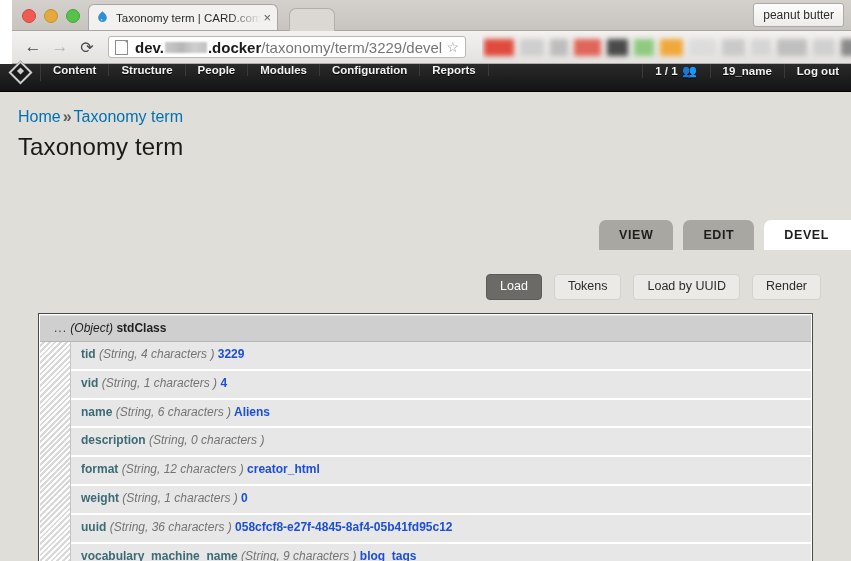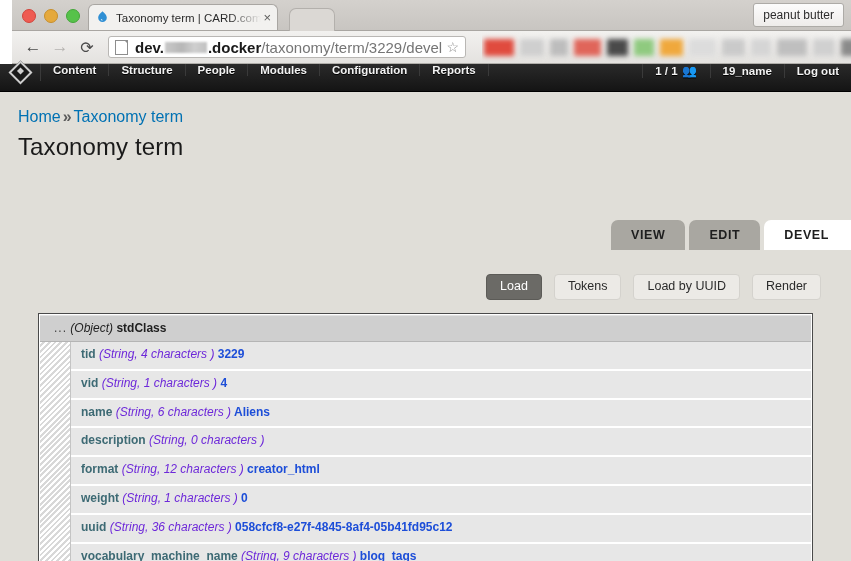--- a/index.html
+++ b/index.html
@@ -189,21 +189,21 @@
   .page-title {
     font-size: 24px; color: #1a1a1a;
     padding: 7px 0 0 18px;
     font-weight: normal;
     margin: 0;
     letter-spacing: 0.1px;
   }
 
   .tabs {
     position: absolute; right: 0px; top: 128px;
-    display: flex; align-items: flex-end; gap: 4px; padding-left: 48px;
+    display: flex; align-items: flex-end; gap: 10px; padding-left: 48px;
   }
   .tab-item {
     background: #a9a7a1;
     color: #1e1e1e;
     font-size: 12.5px; font-weight: bold;
     letter-spacing: 0.6px;
     padding: 9px 20px 8px 20px;
     border-radius: 7px 7px 0 0;
     line-height: 1;
   }
@@ -261,21 +261,21 @@
   .krow {
     background: #e7e7e7;
     border-bottom: 2px solid #ffffff;
     font-size: 12px;
     color: #1f1f1f;
     padding: 6px 0 7px 10px;
     line-height: 1.15;
   }
   .krow:last-child { border-bottom: none; }
   .kname { color: #3d6a74; font-weight: bold; }
-  .ktype { font-style: italic; color: #6d28d9; }
+  .ktype { font-style: italic; color: #737373; }
   .kval { font-weight: bold; color: #1d4ed8; }
 </style>
 </head>
 <body>
 
 <div class="browser">
 
   <div class="tabstrip">
     <div class="traffic">
       <span class="light red"></span>

